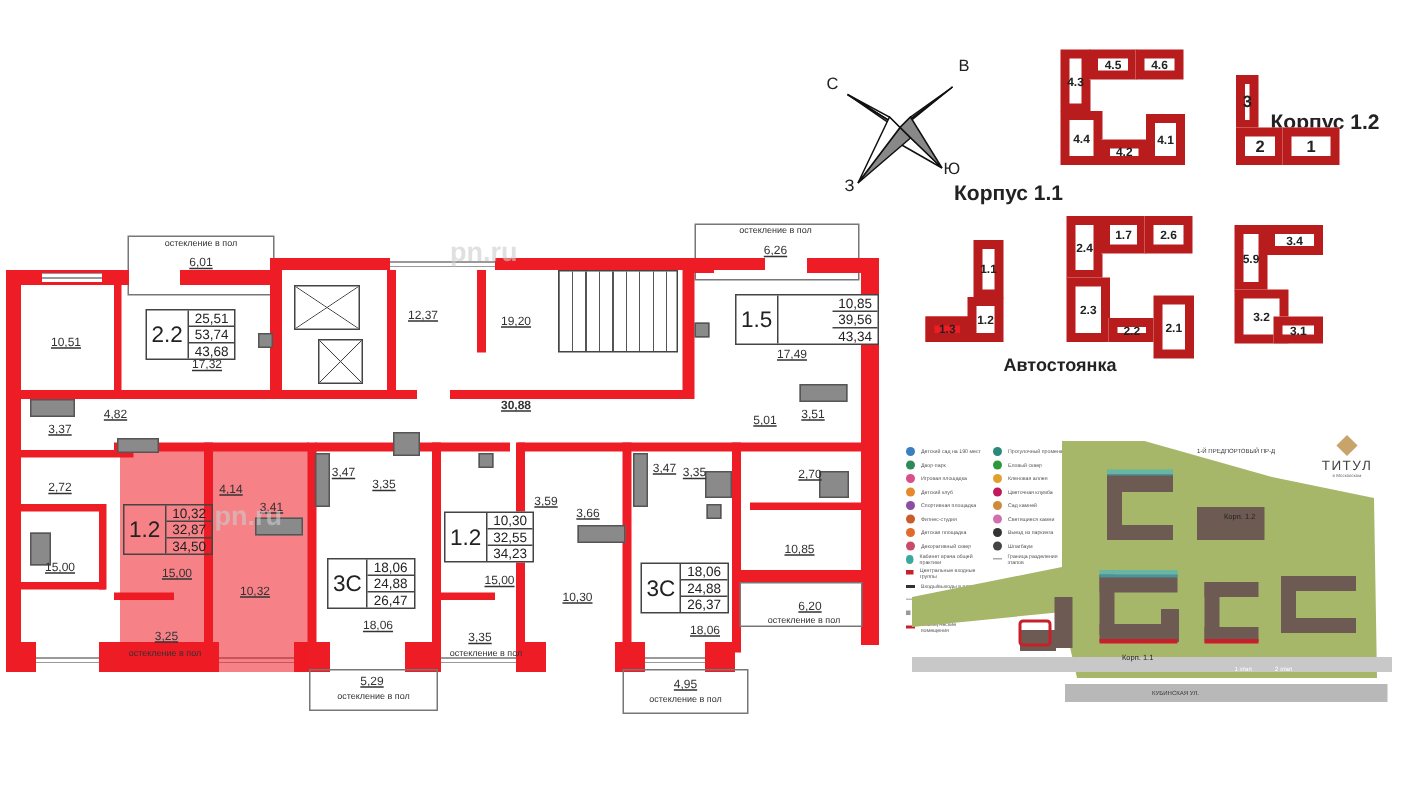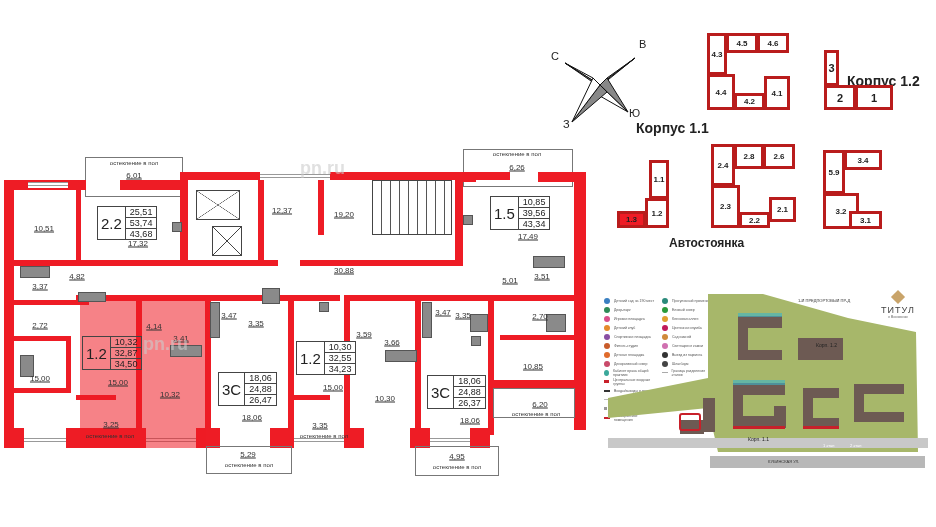--- a/index.html
+++ b/index.html
@@ -16,21 +16,21 @@
   .tag .v{display:flex;flex-direction:column;}
   .tag .v span{font-size:9px;padding:0 4px;line-height:10px;border-bottom:1px solid #444;text-align:center;}
   .tag .v span:last-child{border-bottom:none;}
   .tag.pink{background:transparent;}
   .fix{position:absolute;background:#8a8a8a;border:1px solid #555;box-sizing:border-box;}
   .lift{position:absolute;border:1px solid #444;box-sizing:border-box;background:
     linear-gradient(to top right,transparent calc(50% - 0.5px),#444 50%,transparent calc(50% + 0.5px)),
     linear-gradient(to bottom right,transparent calc(50% - 0.5px),#444 50%,transparent calc(50% + 0.5px)),#fff;}
   .stairs{position:absolute;border:1px solid #444;box-sizing:border-box;background:repeating-linear-gradient(90deg,#fff 0 8px,#555 8px 9px);}
   .wm{position:absolute;color:#ccc;font-size:18px;font-weight:bold;opacity:.6;}
-  .kbox{position:absolute;border:3px solid #b91c1c;box-sizing:border-box;background:#fff;font-size:8px;font-weight:bold;display:flex;align-items:center;justify-content:center;}
+  .kbox{position:absolute;border:6px solid #b91c1c;box-sizing:border-box;background:#fff;font-size:8px;font-weight:bold;display:flex;align-items:center;justify-content:center;}
   .ktitle{position:absolute;font-size:14px;font-weight:bold;color:#222;white-space:nowrap;}
   .sitemap{position:absolute;left:598px;top:288px;width:330px;height:200px;}
   .legend-item{display:flex;align-items:center;gap:4px;font-size:3.5px;color:#555;height:9px;}
   .dot{width:6px;height:6px;border-radius:50%;display:inline-block;}
 </style>
 </head>
 <body>
 
 <div class="abs" style="left:0;top:140px;width:590px;height:380px;">
 
@@ -107,38 +107,38 @@
   <div class="fix" style="left:78px;top:152px;width:28px;height:10px;"></div>
   <div class="fix" style="left:210px;top:162px;width:10px;height:36px;"></div>
   <div class="fix" style="left:422px;top:162px;width:10px;height:36px;"></div>
   <div class="fix" style="left:172px;top:82px;width:10px;height:10px;"></div>
   <div class="fix" style="left:463px;top:75px;width:10px;height:10px;"></div>
   <div class="fix" style="left:319px;top:162px;width:10px;height:10px;"></div>
   <div class="fix" style="left:471px;top:196px;width:10px;height:10px;"></div>
 
   <div class="area" style="left:282px;top:70px;">12,37</div>
   <div class="area" style="left:344px;top:74px;">19,20</div>
-  <div class="area" style="left:344px;top:130px;">30,88</div>
+  <div class="area" style="left:344px;top:130px;font-weight:bold;">30,88</div>
 
   <div class="tag" style="left:97px;top:66px;">
     <div class="n">2.2</div>
     <div class="v">
       <span>25,51</span>
       <span>53,74</span>
       <span>43,68</span>
     </div>
   </div>
   <div class="area" style="left:44px;top:88px;">10,51</div>
   <div class="area" style="left:138px;top:103px;">17,32</div>
   <div class="area" style="left:77px;top:136px;">4,82</div>
   <div class="area" style="left:40px;top:146px;">3,37</div>
   <div class="area" style="left:40px;top:185px;">2,72</div>
   <div class="area" style="left:40px;top:238px;">15,00</div>
 
-  <div class="tag" style="left:490px;top:56px;">
+  <div class="tag" style="left:490px;top:56px;gap:36px;">
     <div class="n">1.5</div>
     <div class="v">
       <span>10,85</span>
       <span>39,56</span>
       <span>43,34</span>
     </div>
   </div>
   <div class="area" style="left:528px;top:96px;">17,49</div>
   <div class="area" style="left:502px;top:140px;padding-left:16px;">5,01</div>
   <div class="area" style="left:542px;top:136px;">3,51</div>
@@ -243,25 +243,25 @@
 
   <div class="kbox" style="left:824px;top:50px;width:15px;height:36px;font-size:11px;">3</div>
   <div class="kbox" style="left:824px;top:85px;width:32px;height:25px;font-size:11px;">2</div>
   <div class="kbox" style="left:855px;top:85px;width:38px;height:25px;font-size:11px;">1</div>
 
   <div class="kbox" style="left:649px;top:160px;width:20px;height:39px;">1.1</div>
   <div class="kbox" style="left:645px;top:198px;width:24px;height:30px;">1.2</div>
   <div class="kbox" style="left:617px;top:211px;width:29px;height:17px;background:#ee1c25;">1.3</div>
 
   <div class="kbox" style="left:711px;top:144px;width:24px;height:42px;">2.4</div>
-  <div class="kbox" style="left:734px;top:144px;width:30px;height:25px;">2.8</div>
+  <div class="kbox" style="left:734px;top:144px;width:30px;height:25px;">1.7</div>
   <div class="kbox" style="left:763px;top:144px;width:32px;height:25px;">2.6</div>
   <div class="kbox" style="left:711px;top:185px;width:29px;height:43px;">2.3</div>
   <div class="kbox" style="left:739px;top:212px;width:31px;height:16px;">2.2</div>
-  <div class="kbox" style="left:769px;top:197px;width:27px;height:25px;">2.1</div>
+  <div class="kbox" style="left:769px;top:197px;width:27px;height:42px;">2.1</div>
 
   <div class="kbox" style="left:823px;top:150px;width:22px;height:44px;">5.9</div>
   <div class="kbox" style="left:844px;top:150px;width:38px;height:20px;">3.4</div>
   <div class="kbox" style="left:823px;top:193px;width:36px;height:36px;">3.2</div>
   <div class="kbox" style="left:849px;top:211px;width:33px;height:18px;">3.1</div>
 </div>
 
 <div class="sitemap">
   <div class="abs" style="left:6px;top:8px;width:110px;">
     <div style="display:flex;gap:6px;">

